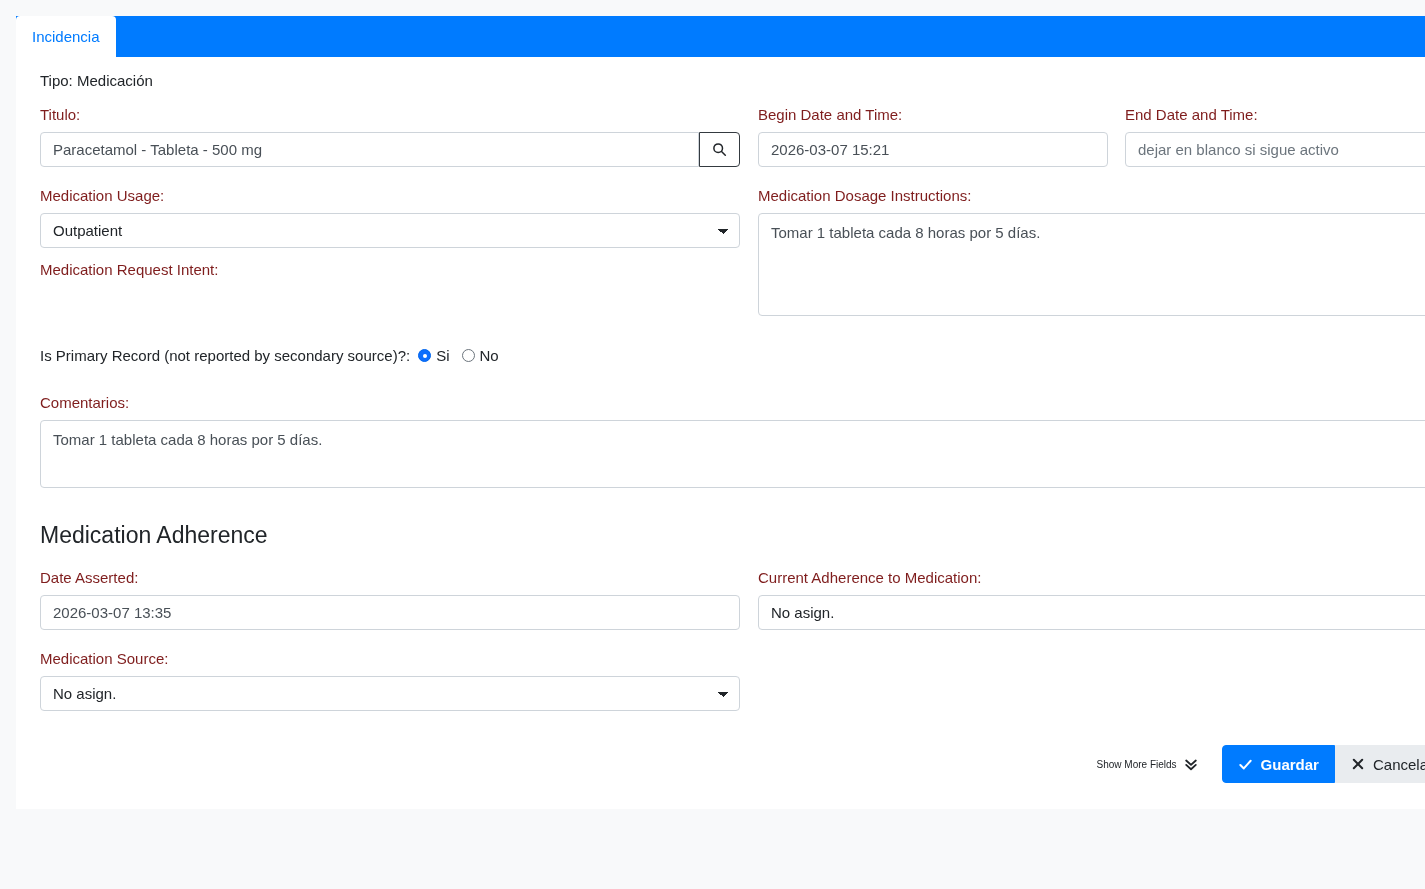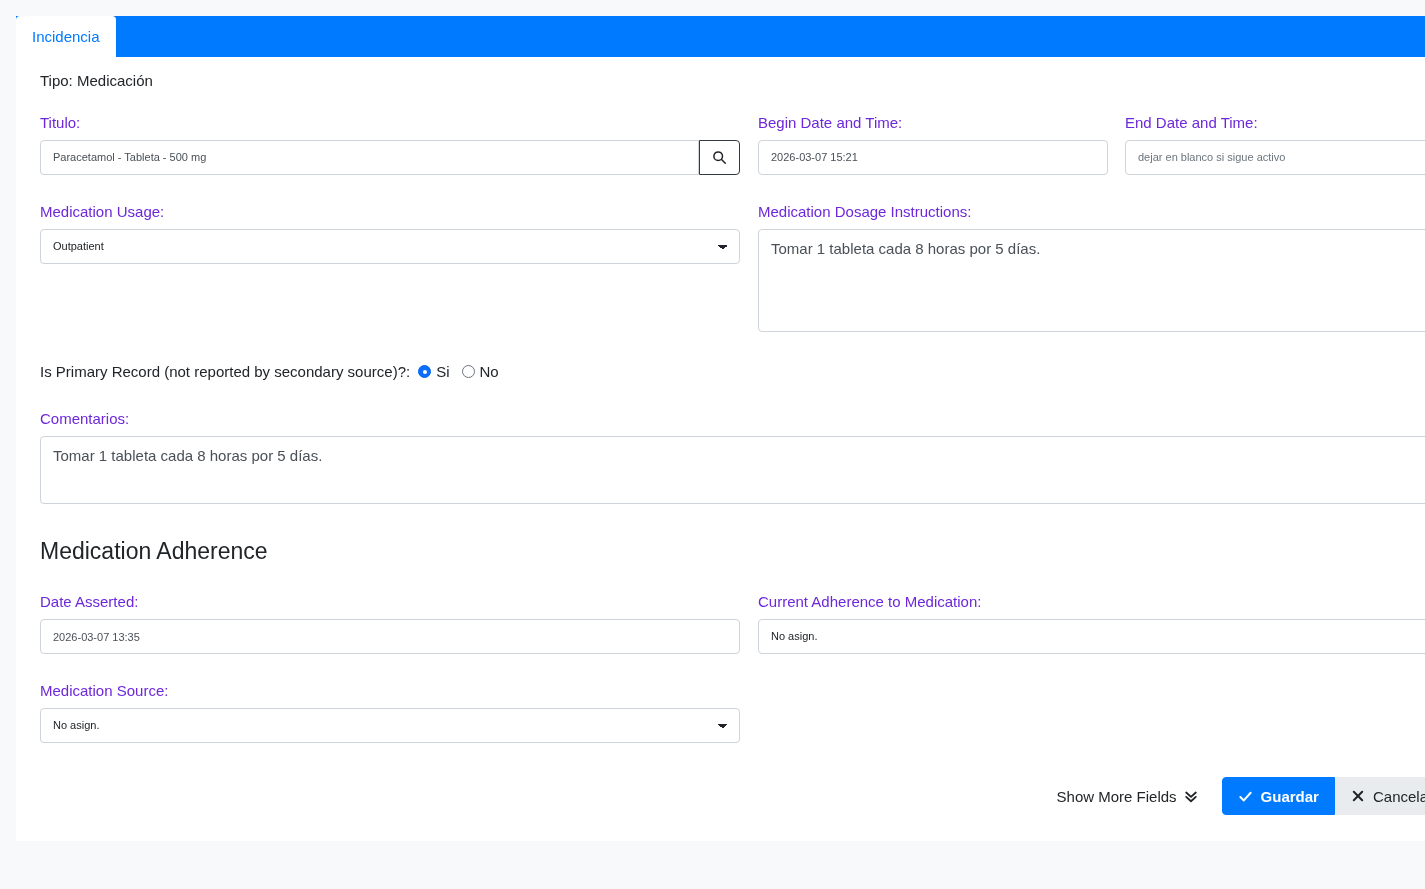--- a/index.html
+++ b/index.html
@@ -76,31 +76,31 @@
   }
 
   .col-left  { width: 700px; flex: 0 0 700px; }
   .col-mid   { width: 350px; flex: 0 0 350px; margin-left: 18px; }
   .col-right { width: 350px; flex: 0 0 350px; margin-left: 17px; }
   .col-wide-right { width: 1066px; flex: 0 0 1066px; margin-left: 18px; }
 
   label.fl {
     display: block;
     font-size: 15px;
-    color: #6d28d9;
-    margin: 8px 0 7px 0;
+    color: #7f1d1d;
+    margin: 0 0 7px 0;
     line-height: 1.35;
     white-space: nowrap;
   }
 
   .ctl {
     width: 100%;
     height: 35px;
     padding: 6px 12px;
-    font-size: 11px;
+    font-size: 15px;
     font-family: "Liberation Sans", sans-serif;
     color: #495057;
     background: #ffffff;
     border: 1px solid #ced4da;
     border-radius: 4px;
     line-height: 21px;
     outline: none;
   }
   .ctl::placeholder { color: #6c757d; opacity: 1; }
 
@@ -211,21 +211,21 @@
   
   .actions {
     display: flex;
     align-items: center;
     justify-content: flex-end;
     margin-top: 34px;
     padding-right: 0;
     width: 1409px;
   }
   .show-more {
-    font-size: 15px;
+    font-size: 10px;
     color: #212529;
     cursor: pointer;
     display: flex;
     align-items: center;
     margin-right: 24px;
     white-space: nowrap;
   }
   .show-more .chev { margin-left: 7px; display: flex; }
   .btn-group { display: flex; }
   .btn {
@@ -306,20 +306,21 @@
       <div class="row" style="margin-top:19px;">
 
         <div class="col-left">
           <div class="field-tight">
             <label class="fl">Medication Usage:</label>
             <select class="ctl">
               <option>Outpatient</option>
             </select>
           </div>
           <div>
+            <label class="fl">Medication Request Intent:</label>
           </div>
         </div>
 
         <div class="col-wide-right">
           <label class="fl">Medication Dosage Instructions:</label>
           <textarea class="ta ta-dosage" style="">Tomar 1 tableta cada 8 horas por 5 días.</textarea>
         </div>
       </div>
 
       <div class="radio-row">

